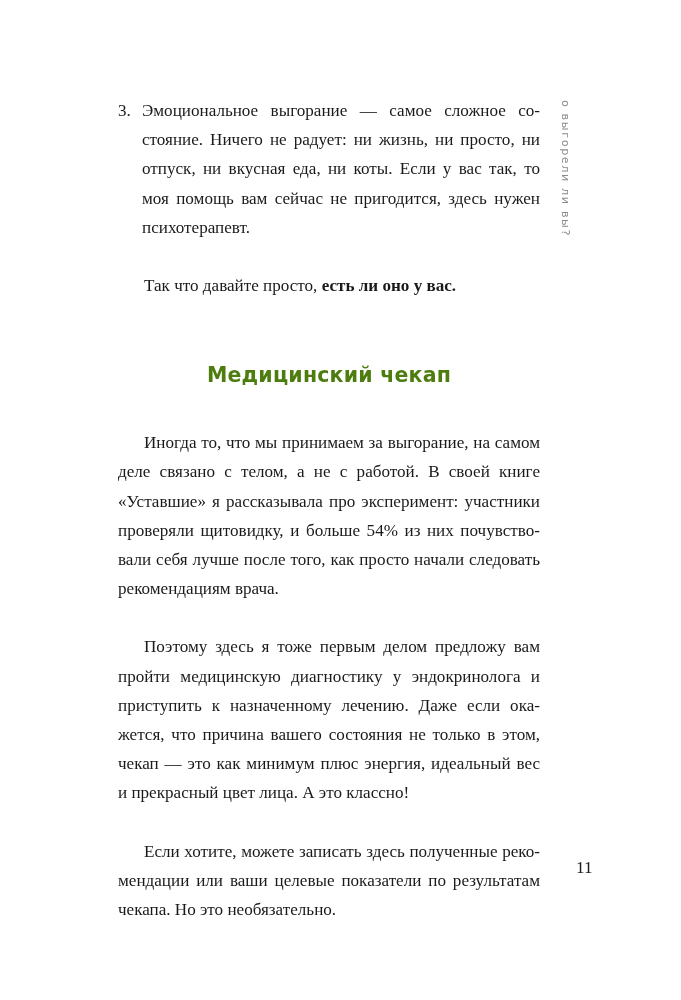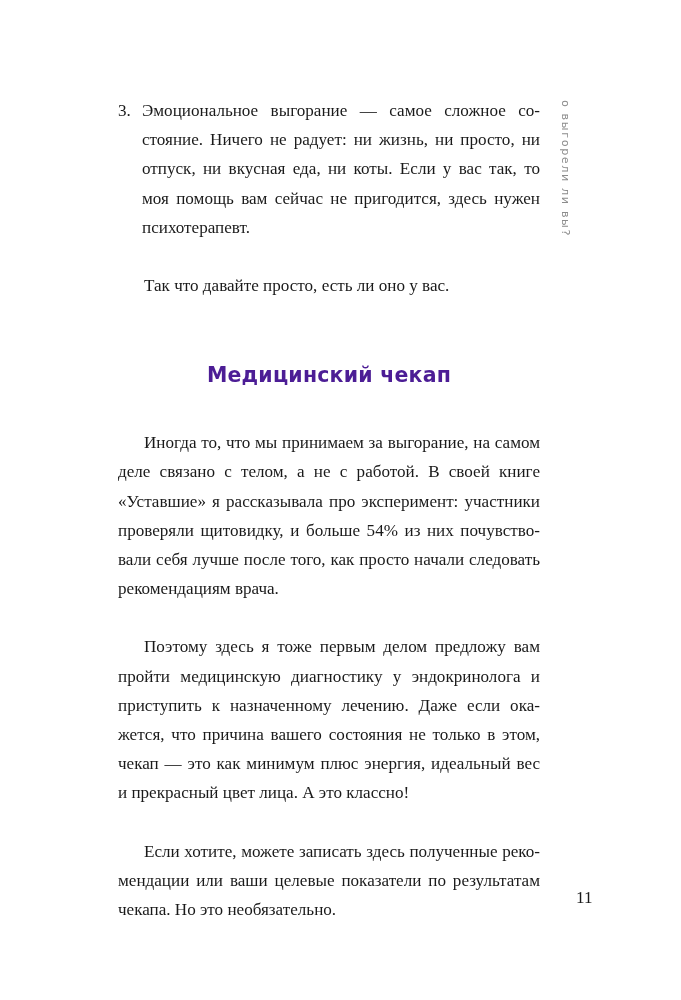--- a/index.html
+++ b/index.html
@@ -58,31 +58,31 @@
   }
 
   .para {
     text-indent: 26px;
     margin-bottom: 29px;
   }
   .para:last-child { margin-bottom: 0; }
 
   .para.tight { margin-bottom: 0; }
 
-  b, strong { font-weight: 400; }
+  b, strong { font-weight: 700; }
 
   
   .section-heading {
     font-family: "DejaVu Sans", "Liberation Sans", sans-serif;
     font-weight: 700;
     font-size: 20.5px;
     line-height: 26px;
     letter-spacing: 0.2px;
     text-align: center;
-    color: #4c1d95;
+    color: #4d7c0f;
     margin: 0;
     text-indent: 0;
   }
   .heading-block {
     margin-top: 62px;
     margin-bottom: 40px;
   }
 
   
   .running-head {
@@ -97,21 +97,21 @@
     letter-spacing: 1.6px;
     color: #8c8c8c;
     white-space: nowrap;
     text-align: left;
   }
 
   
   .folio {
     position: absolute;
     left: 576px;
-    top: 886px;
+    top: 856px;
     width: 40px;
     text-align: left;
     font-family: "Liberation Serif", "DejaVu Serif", serif;
     font-size: 17.1px;
     line-height: 24px;
     color: #1a1a1a;
   }
 </style>
 </head>
 <body>

